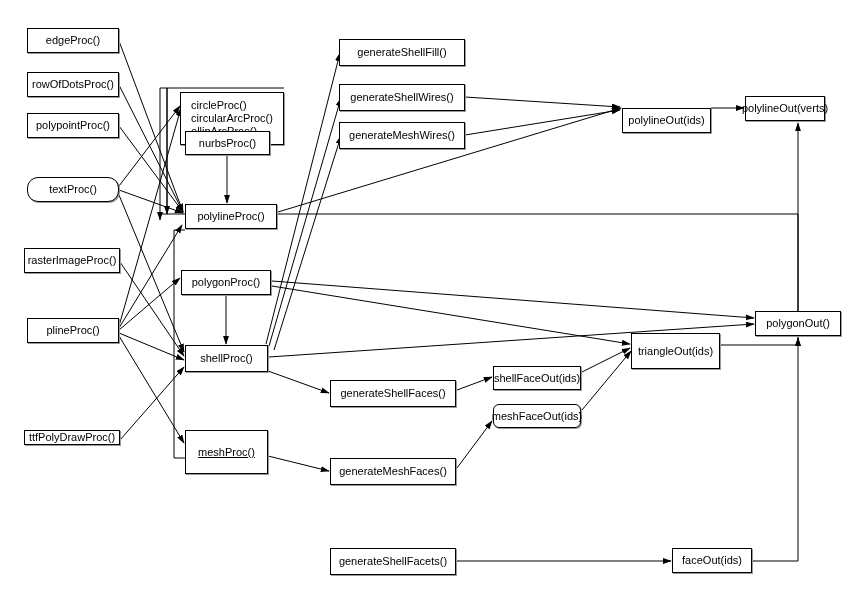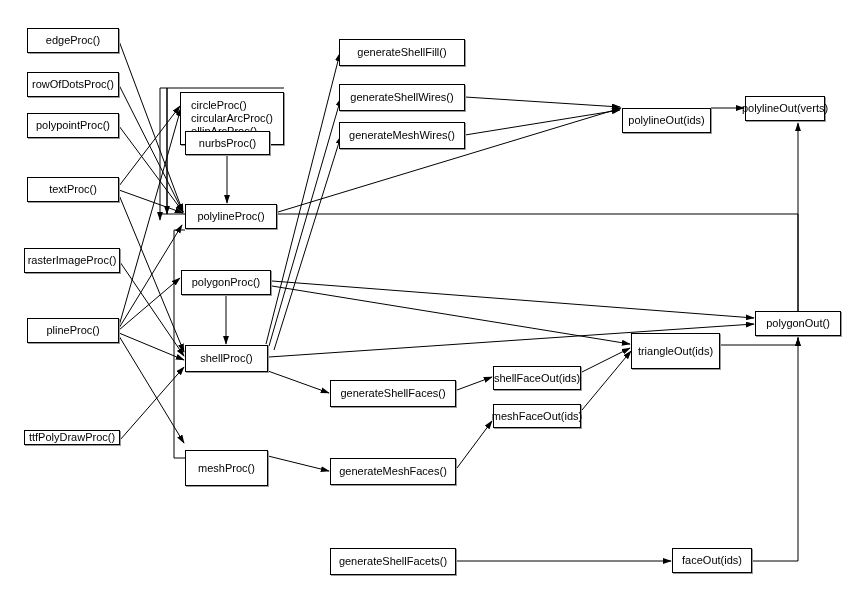--- a/index.html
+++ b/index.html
@@ -93,42 +93,42 @@
       <path d="M167,88 L167,214"></path>
       <path d="M174,230 L174,458"></path>
       <path d="M174,230 L185,230"></path>
       <path d="M174,458 L185,458"></path>
     </g>
   </svg>
 
   <div class="node" style="left:27px;top:28px;width:92px;height:25px;">edgeProc()</div>
   <div class="node" style="left:27px;top:72px;width:92px;height:25px;">rowOfDotsProc()</div>
   <div class="node" style="left:27px;top:113px;width:92px;height:25px;">polypointProc()</div>
-  <div class="node" style="left:27px;top:177px;width:92px;height:25px;">textProc()</div>
+  <div class="node" style="left:27px;top:177px;width:92px;height:25px;border-radius:11px;">textProc()</div>
   <div class="node" style="left:24px;top:248px;width:96px;height:25px;">rasterImageProc()</div>
   <div class="node" style="left:27px;top:318px;width:92px;height:25px;">plineProc()</div>
   <div class="node" style="left:24px;top:430px;width:96px;height:15px;">ttfPolyDrawProc()</div>
 
   <div class="node" style="left:180px;top:55px;width:104px;height:53px;margin-top:37px;">circleProc()
 circularArcProc()
 ellipArcProc()</div>
   <div class="node" style="left:185px;top:131px;width:85px;height:24px;">nurbsProc()</div>
   <div class="node" style="left:185px;top:204px;width:92px;height:25px;">polylineProc()</div>
   <div class="node" style="left:181px;top:270px;width:90px;height:25px;">polygonProc()</div>
   <div class="node" style="left:185px;top:345px;width:83px;height:27px;">shellProc()</div>
-  <div class="node" style="left:185px;top:450px;width:83px;height:36px;">meshProc()</div>
+  <div class="node" style="left:185px;top:430px;width:83px;height:44px;text-decoration:underline;">meshProc()</div>
 
   <div class="node" style="left:339px;top:39px;width:126px;height:27px;">generateShellFill()</div>
   <div class="node" style="left:339px;top:84px;width:126px;height:27px;">generateShellWires()</div>
   <div class="node" style="left:339px;top:122px;width:126px;height:27px;">generateMeshWires()</div>
   <div class="node" style="left:330px;top:380px;width:126px;height:27px;">generateShellFaces()</div>
   <div class="node" style="left:330px;top:458px;width:126px;height:27px;">generateMeshFaces()</div>
   <div class="node" style="left:330px;top:548px;width:126px;height:27px;">generateShellFacets()</div>
 
   <div class="node" style="left:493px;top:366px;width:88px;height:24px;">shellFaceOut(ids)</div>
-  <div class="node" style="left:493px;top:404px;width:88px;height:24px;">meshFaceOut(ids)</div>
+  <div class="node" style="left:493px;top:404px;width:88px;height:24px;border-radius:6px;">meshFaceOut(ids)</div>
   <div class="node" style="left:631px;top:333px;width:89px;height:36px;">triangleOut(ids)</div>
   <div class="node" style="left:622px;top:96px;width:89px;height:25px;margin-top:12px;">polylineOut(ids)</div>
   <div class="node" style="left:745px;top:96px;width:80px;height:25px;">polylineOut(verts)</div>
   <div class="node" style="left:755px;top:311px;width:86px;height:25px;">polygonOut()</div>
   <div class="node" style="left:672px;top:548px;width:80px;height:25px;">faceOut(ids)</div>
 
 </div>
 
 </body></html>

